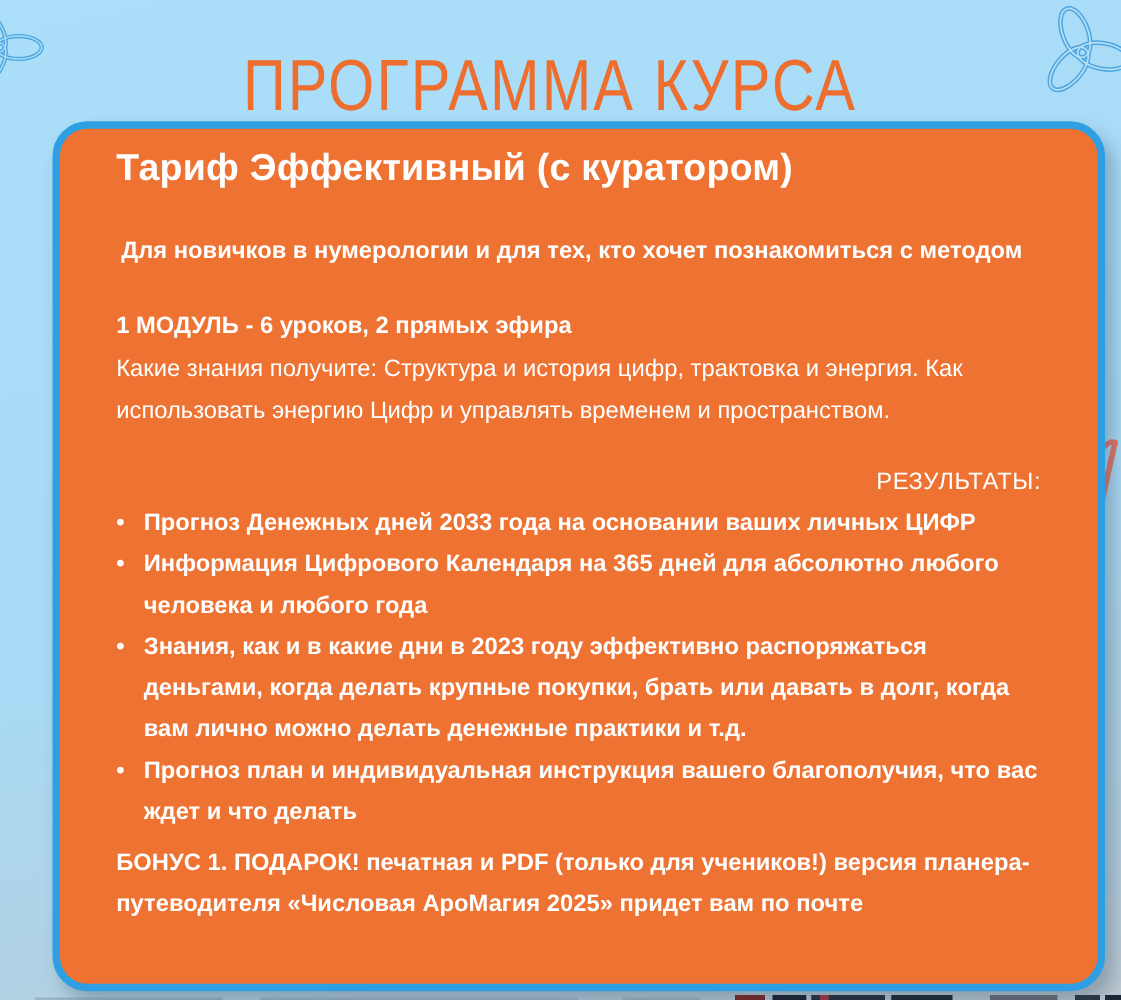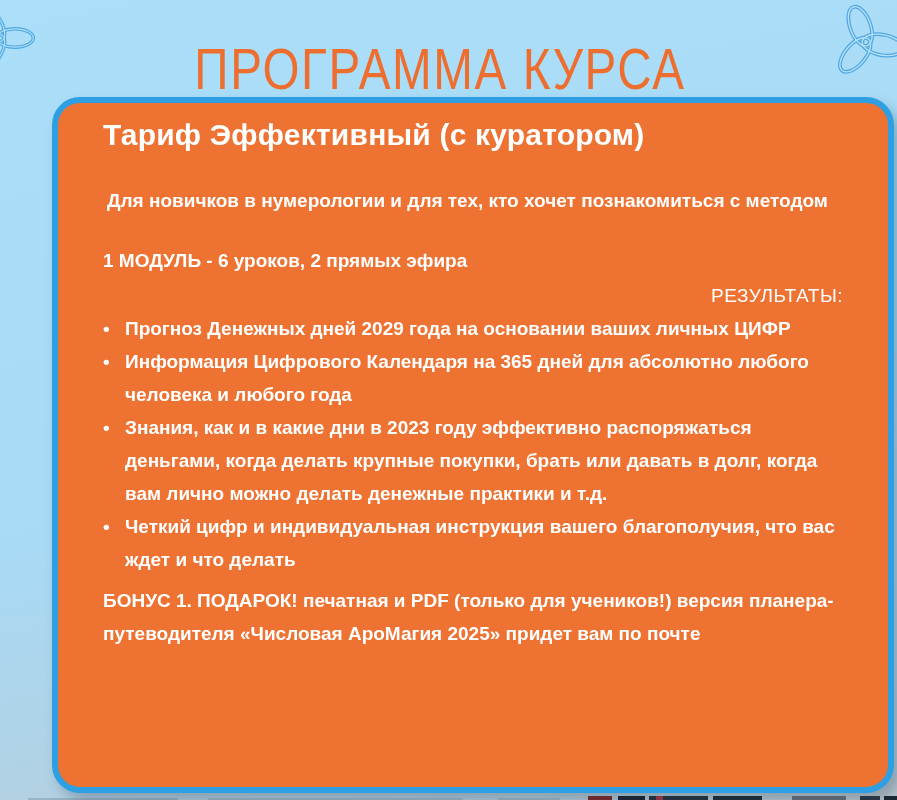--- a/index.html
+++ b/index.html
@@ -25,21 +25,21 @@
   
   .knot{position:absolute;pointer-events:none;}
   .knot-left{left:-34px;top:0px;width:68px;height:76px;transform:rotate(90deg);}
   .knot-right{left:828px;top:0px;width:76px;height:84px;transform:rotate(-20deg);}
 
   
   .numeral-fragment{position:absolute;left:866px;top:340px;width:31px;height:100px;overflow:hidden;}
 
   
   .card{
-    position:absolute;left:52px;top:97px;
+    position:absolute;left:42px;top:97px;
     width:842px;height:696px;box-sizing:border-box;
     background:#EE7231;
     border:6px solid #2E9FE3;
     border-radius:28px;
     box-shadow:7px 9px 14px rgba(70,95,115,0.40);
     padding:12px 45px 30px 45px;
     color:#FFFFFF;
   }
   .card-title{
     margin:0 0 35px 0;
@@ -121,39 +121,40 @@
     <path d="M26 14 L 10 86" stroke="#E8705E" stroke-width="4.5" fill="none" stroke-linecap="round"></path>
   </svg>
 
   <section class="card">
     <h2 class="card-title">Тариф Эффективный (с куратором)</h2>
 
     <p class="card-subtitle">Для новичков в нумерологии и для тех, кто хочет познакомиться с методом</p>
 
     <p class="module-line">1 МОДУЛЬ - 6 уроков, 2 прямых эфира</p>
 
+    <p class="knowledge-line">Какие знания получите: Структура и история цифр, трактовка и энергия. Как использовать энергию Цифр и управлять временем и пространством.</p>
 
     <p class="results-heading">РЕЗУЛЬТАТЫ:</p>
 
     <ul class="results-list">
       <li>
         <span class="bullet">•</span>
-        <span class="li-text">Прогноз Денежных дней 2029 года на основании ваших личных ЦИФР</span>
+        <span class="li-text">Прогноз Денежных дней 2033 года на основании ваших личных ЦИФР</span>
       </li>
       <li>
         <span class="bullet">•</span>
         <span class="li-text">Информация Цифрового Календаря на 365 дней для абсолютно любого человека и любого года</span>
       </li>
       <li>
         <span class="bullet">•</span>
         <span class="li-text">Знания, как и в какие дни в 2023 году эффективно распоряжаться деньгами, когда делать крупные покупки, брать или давать в долг, когда вам лично можно делать денежные практики и т.д.</span>
       </li>
       <li>
         <span class="bullet">•</span>
-        <span class="li-text">Четкий цифр и индивидуальная инструкция вашего благополучия, что вас ждет и что делать</span>
+        <span class="li-text">Прогноз план и индивидуальная инструкция вашего благополучия, что вас ждет и что делать</span>
       </li>
     </ul>
 
     <p class="bonus-text">БОНУС 1. ПОДАРОК! печатная и PDF (только для учеников!) версия планера-путеводителя «Числовая АроМагия 2025» придет вам по почте</p>
   </section>
 
   <div class="frag frag-g"></div>
   <div class="frag frag-a"></div>
   <div class="frag frag-b"></div>
   <div class="frag frag-b2"></div>

